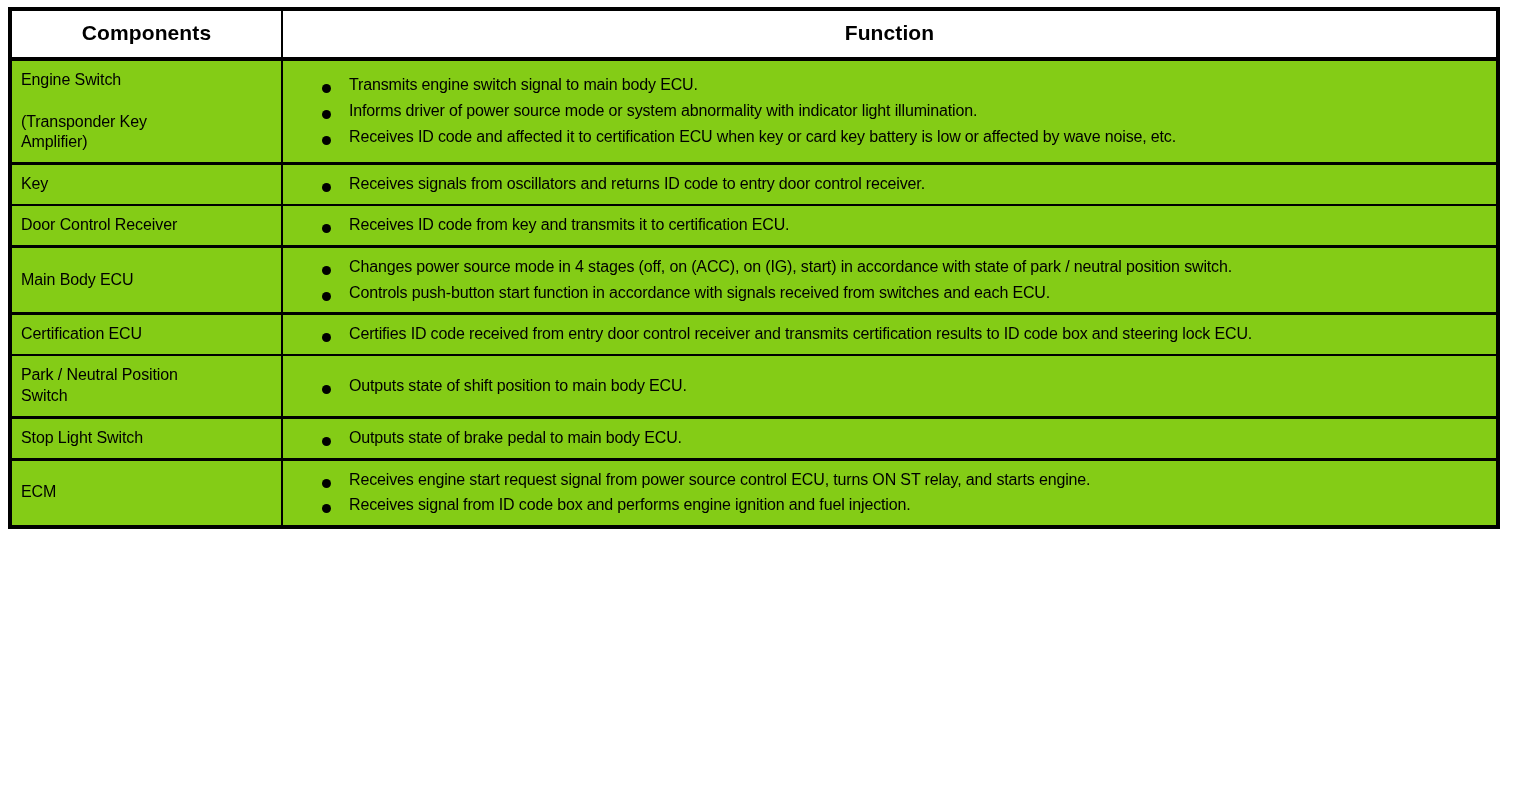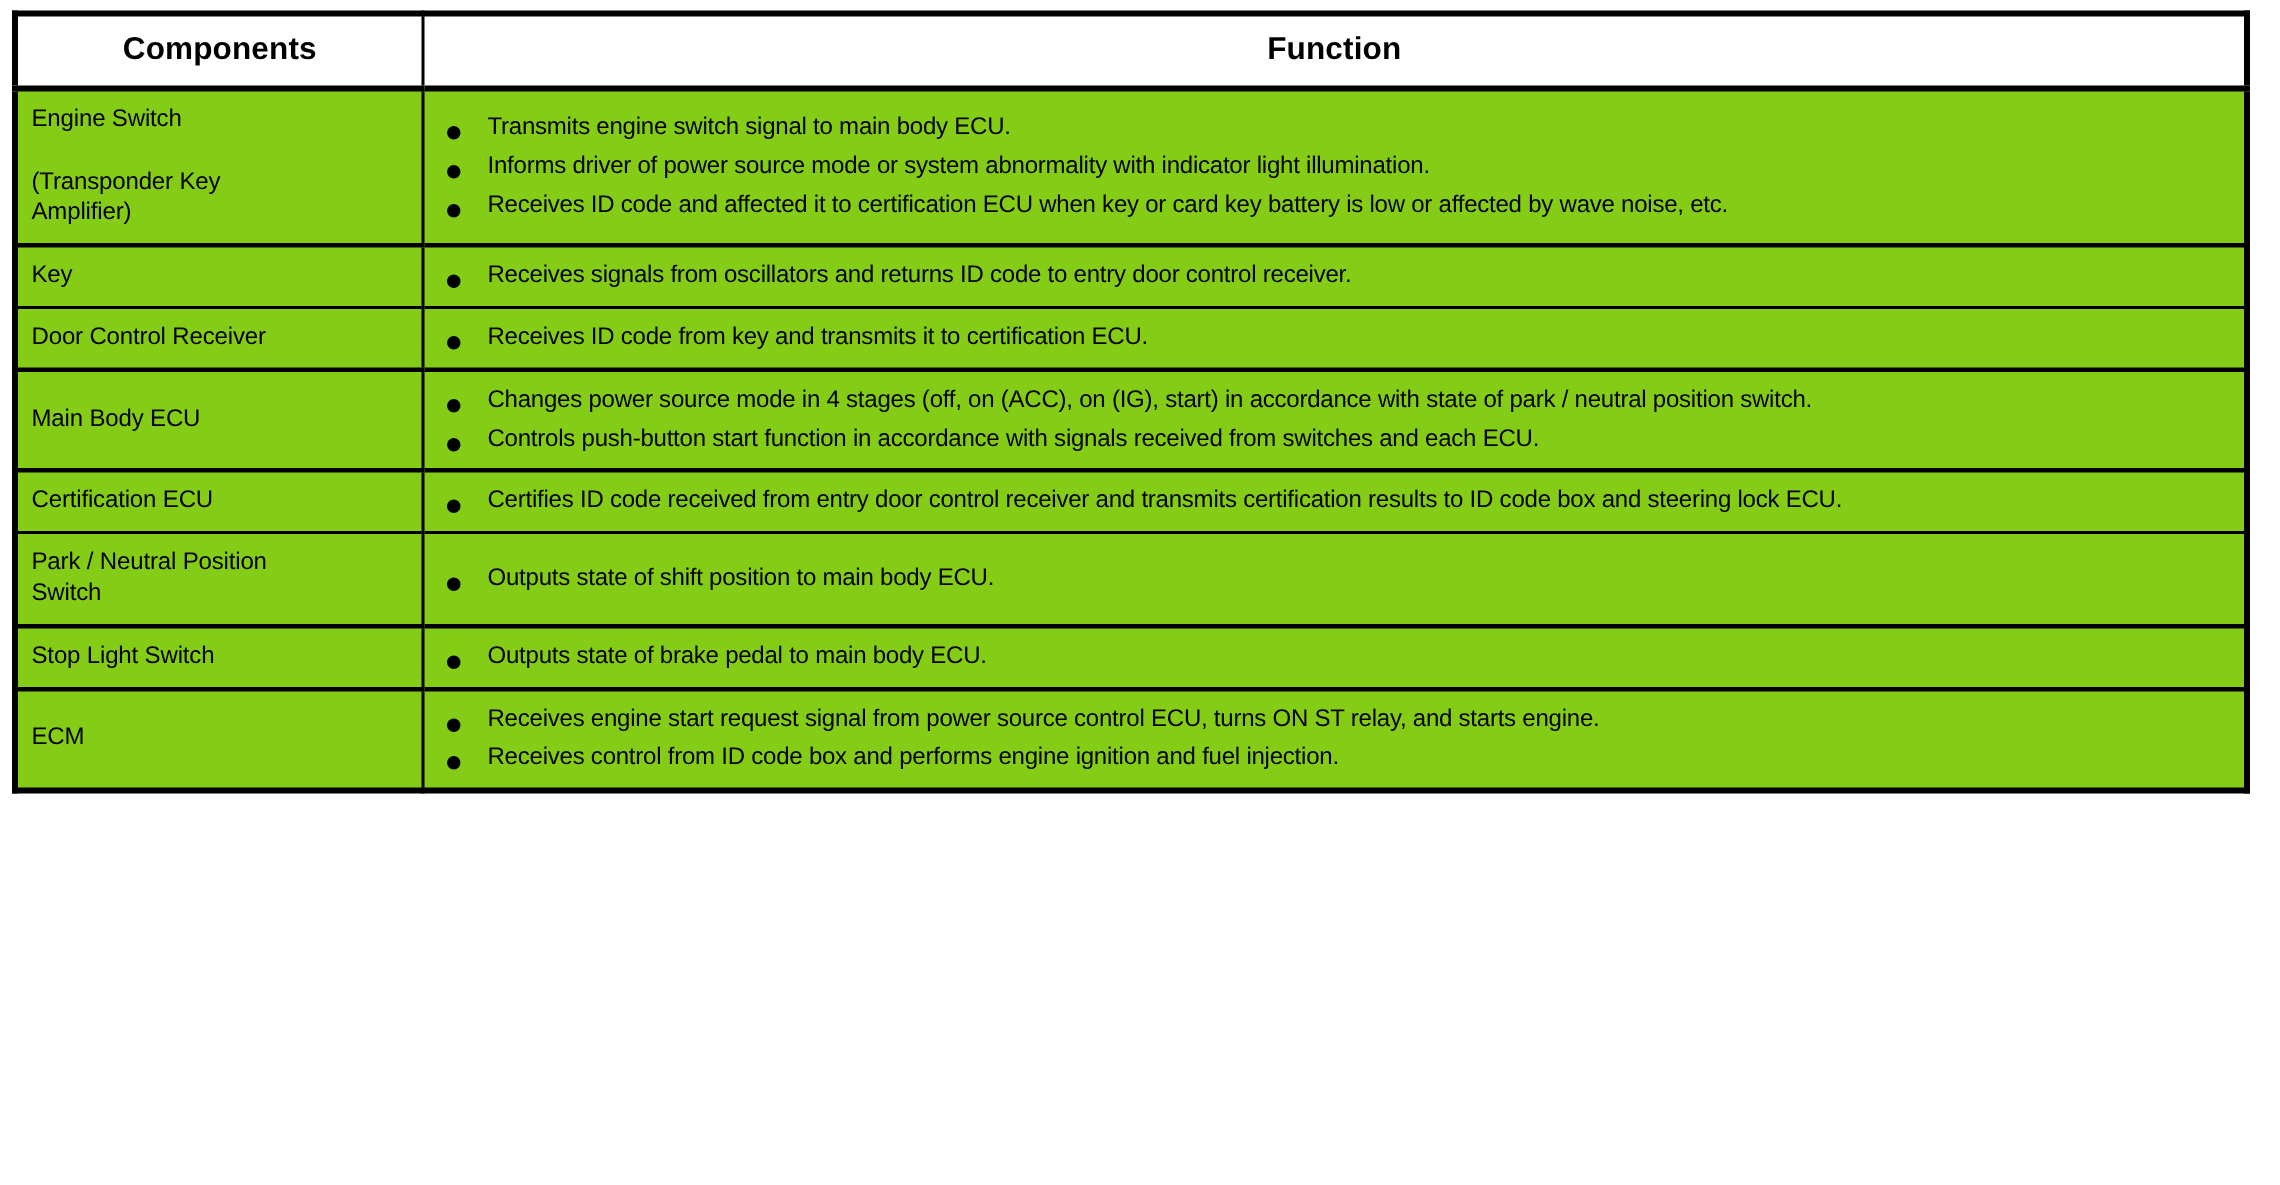--- a/index.html
+++ b/index.html
@@ -69,21 +69,21 @@
   tr.rule-heavy > td { border-top: 3px solid #000000; }
 
   td.cell-component {
     padding: 9px 6px 9px 9px;
     letter-spacing: -0.1px;
     white-space: pre-line;
   }
   td.cell-component.top-align { vertical-align: top; }
 
   td.cell-function {
-    padding: 9px 10px 9px 6px;
+    padding: 9px 10px 9px 30px;
   }
 
   ul.bullet-list {
     list-style: none;
     margin: 0;
     padding: 0;
   }
   ul.bullet-list > li {
     position: relative;
     padding-left: 36px;
@@ -179,19 +179,19 @@
             <ul class="bullet-list">
               <li>Outputs state of brake pedal to main body ECU.</li>
             </ul>
           </td>
         </tr>
         <tr class="rule-heavy">
           <td class="cell-component">ECM</td>
           <td class="cell-function">
             <ul class="bullet-list">
               <li>Receives engine start request signal from power source control ECU, turns ON ST relay, and starts engine.</li>
-              <li>Receives control from ID code box and performs engine ignition and fuel injection.</li>
+              <li>Receives signal from ID code box and performs engine ignition and fuel injection.</li>
             </ul>
           </td>
         </tr>
       </tbody>
   </table>
 </div>
 
 </body></html>

